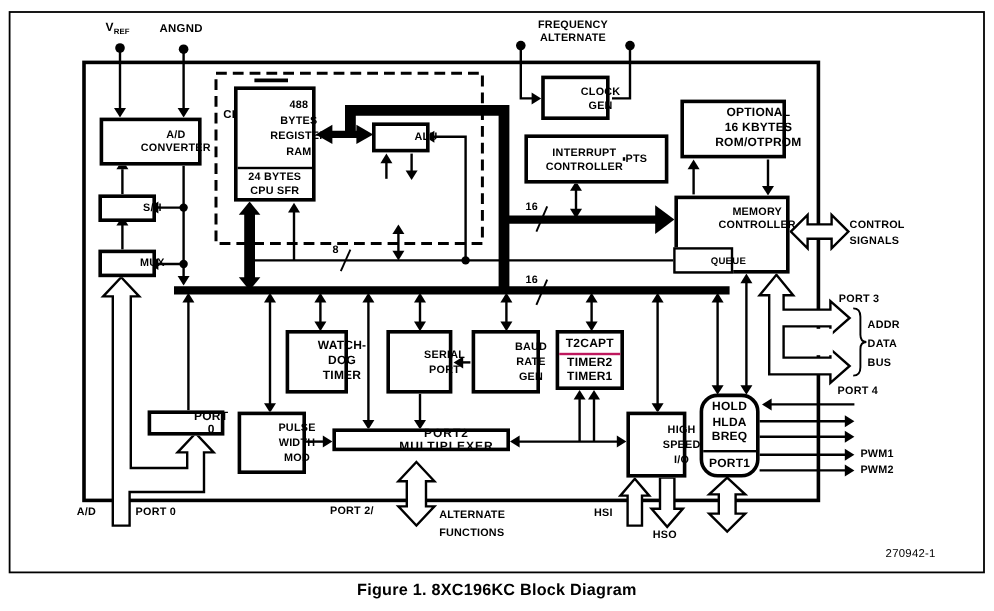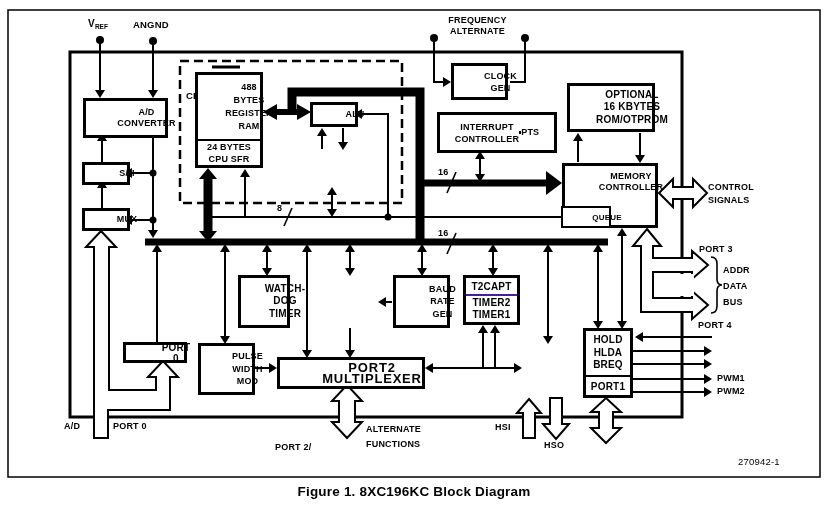--- a/index.html
+++ b/index.html
@@ -219,36 +219,41 @@
 16 KBYTES
 ROM/OTPROM</div>
 
   <div class="box" style="left:562px;top:163px;width:96px;height:65px;justify-content:flex-start;padding-top:5px;">MEMORY
 CONTROLLER</div>
   <div class="box f8" style="left:561px;top:206px;width:50px;height:22px;border-width:2.5px;z-index:3;">QUEUE</div>
 
   <div class="box lh125 f85" style="left:238px;top:275px;width:52px;height:53px;">WATCH-
 DOG
 TIMER</div>
+  <div class="box lh125" style="left:322px;top:275px;width:55px;height:53px;">SERIAL
+PORT</div>
   <div class="box lh125" style="left:393px;top:275px;width:57px;height:53px;">BAUD
 RATE
 GEN</div>
 
   <div class="box cellsplit f85" style="left:463px;top:275px;width:57px;height:50px;">
-    <div style="height:16px;border-bottom:2px solid #4c1d95;">T2CAPT</div>
+    <div style="height:16px;border-bottom:2px solid #be185d;">T2CAPT</div>
     <div class="lh125" style="flex:1;">TIMER2
 TIMER1</div>
   </div>
 
   <div class="box lh125" style="left:198px;top:343px;width:57px;height:52px;">PULSE
 WIDTH
 MOD</div>
-  <div class="box" style="left:277px;top:357px;width:148px;height:32px;letter-spacing:.8px;font-size:13px;">PORT2 MULTIPLEXER</div>
-
-  <div class="box cellsplit f85" style="left:583px;top:328px;width:50px;height:70px;">
+  <div class="box" style="left:277px;top:357px;width:148px;height:19px;letter-spacing:.8px;font-size:10px;">PORT2 MULTIPLEXER</div>
+  <div class="box lh125" style="left:522px;top:343px;width:50px;height:55px;">HIGH
+SPEED
+I/O</div>
+
+  <div class="box cellsplit f85" style="left:583px;top:328px;width:50px;height:70px;border-radius:15px;">
     <div class="lh125" style="height:44px;">HOLD
 HLDA
 BREQ</div>
     <div style="flex:1;border-top:2px solid #000;">PORT1</div>
   </div>
 
   <div class="lbl" style="left:438px;top:167px;">16</div>
   <div class="lbl" style="left:438px;top:228px;">16</div>
   <div class="lbl" style="left:277px;top:203px;">8</div>
 
@@ -257,21 +262,21 @@
   <div class="lbl" style="left:699px;top:244px;">PORT 3</div>
   <div class="lbl" style="left:723px;top:262px;line-height:16px;">ADDR
 DATA
 BUS</div>
   <div class="lbl" style="left:698px;top:320px;">PORT 4</div>
   <div class="lbl" style="left:717px;top:373px;">PWM1</div>
   <div class="lbl" style="left:717px;top:386px;">PWM2</div>
 
   <div class="lbl" style="left:64px;top:421px;">A/D</div>
   <div class="lbl" style="left:113px;top:421px;">PORT 0</div>
-  <div class="lbl" style="left:275px;top:442px;">PORT 2/</div>
+  <div class="lbl" style="left:275px;top:420px;">PORT 2/</div>
   <div class="lbl" style="left:366px;top:422px;line-height:15px;">ALTERNATE
 FUNCTIONS</div>
   <div class="lbl" style="left:495px;top:422px;">HSI</div>
   <div class="lbl" style="left:544px;top:440px;">HSO</div>
 
   <div class="lbl" style="left:738px;top:456px;font-size:9.5px;font-weight:normal;">270942-1</div>
   <div class="caption">Figure 1. 8XC196KC Block Diagram</div>
 
 </div>
 

